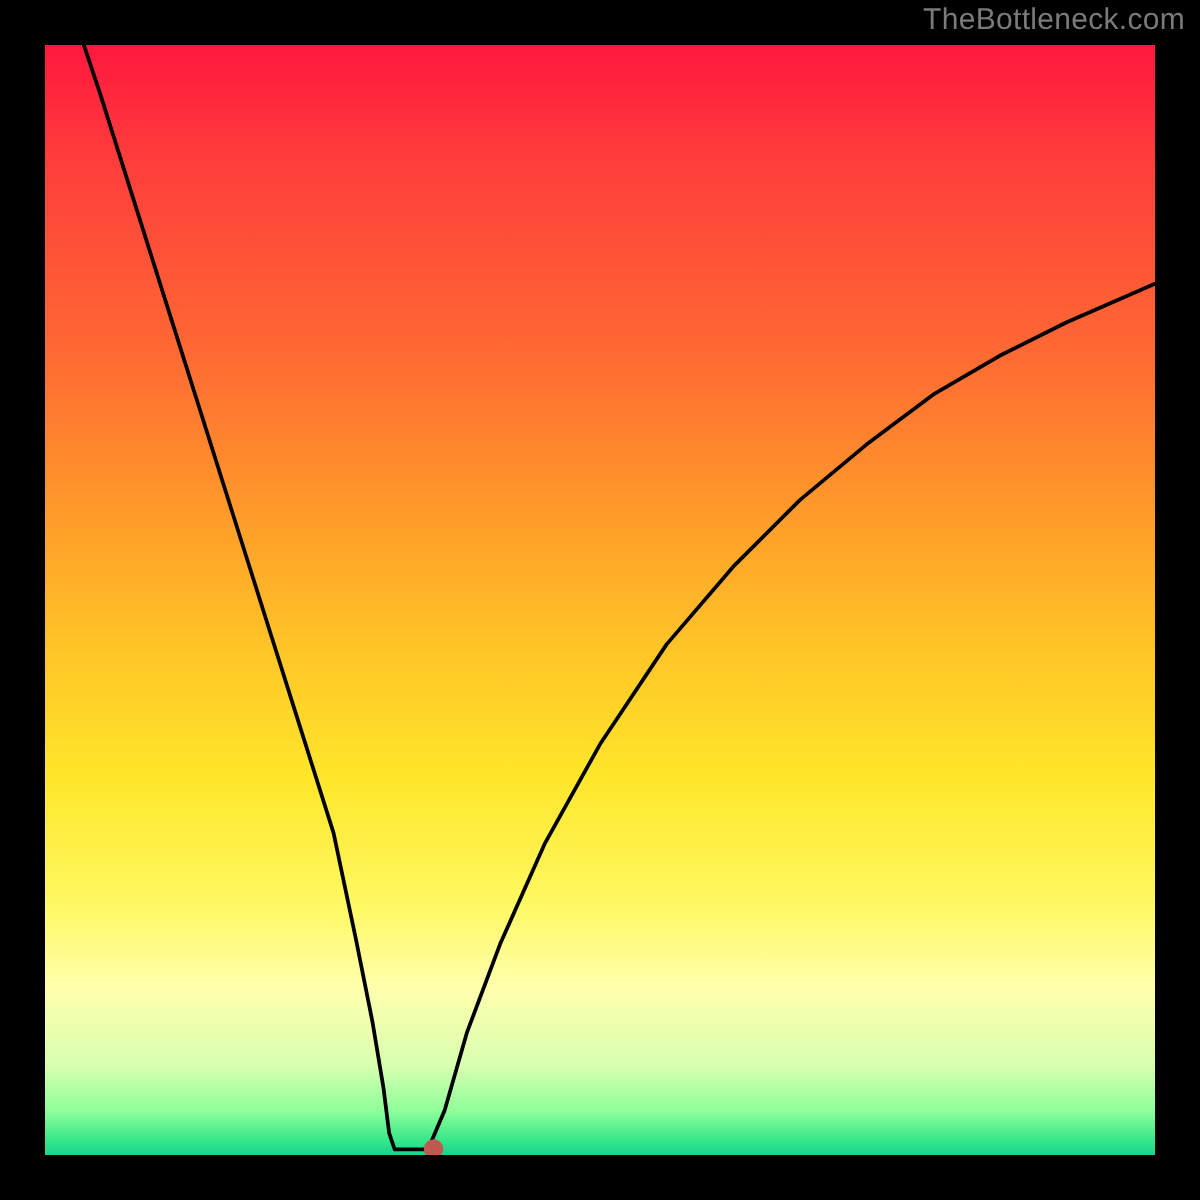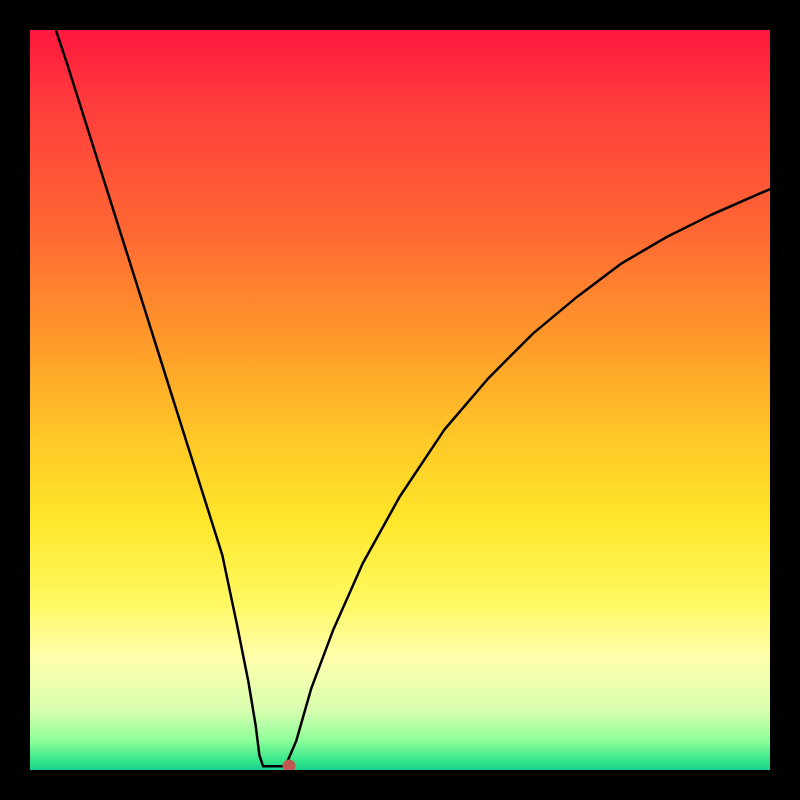--- a/index.html
+++ b/index.html
@@ -71,20 +71,21 @@
     border-radius: 50%;
     background: #c05a50; 
     transform: translate(-50%, -50%);
     z-index: 4;
   }
 </style>
 </head>
 <body>
 
 <div class="outer">
+  <div class="watermark">TheBottleneck.com</div>
 
   <div class="plot-area">
     <div class="gradient-bg"></div>
     <svg class="curve" viewBox="0 0 740 740" preserveAspectRatio="none">
       <path id="curve-path" fill="none" stroke="#000" stroke-width="2.5" stroke-linejoin="round" stroke-linecap="round" d="M 25.90 0.00 L 37.00 33.30 L 59.20 103.60 L 81.40 173.90 L 103.60 244.20 L 125.80 314.50 L 148.00 384.80 L 170.20 455.10 L 192.40 525.40 L 207.20 595.70 L 218.30 651.20 L 225.70 695.60 L 229.40 725.20 L 233.10 736.30 L 233.10 736.30 L 255.30 736.30 L 255.30 736.30 L 266.40 710.40 L 281.20 658.60 L 303.40 599.40 L 333.00 532.80 L 370.00 466.20 L 414.40 399.60 L 458.80 347.80 L 503.20 303.40 L 547.60 266.40 L 592.00 233.10 L 636.40 207.20 L 680.80 185.00 L 740.00 159.10 "></path>
     </svg>
     <div id="marker" class="marker" style="left: 259px; top: 736.3px;"></div>
   </div>
 </div>
 

